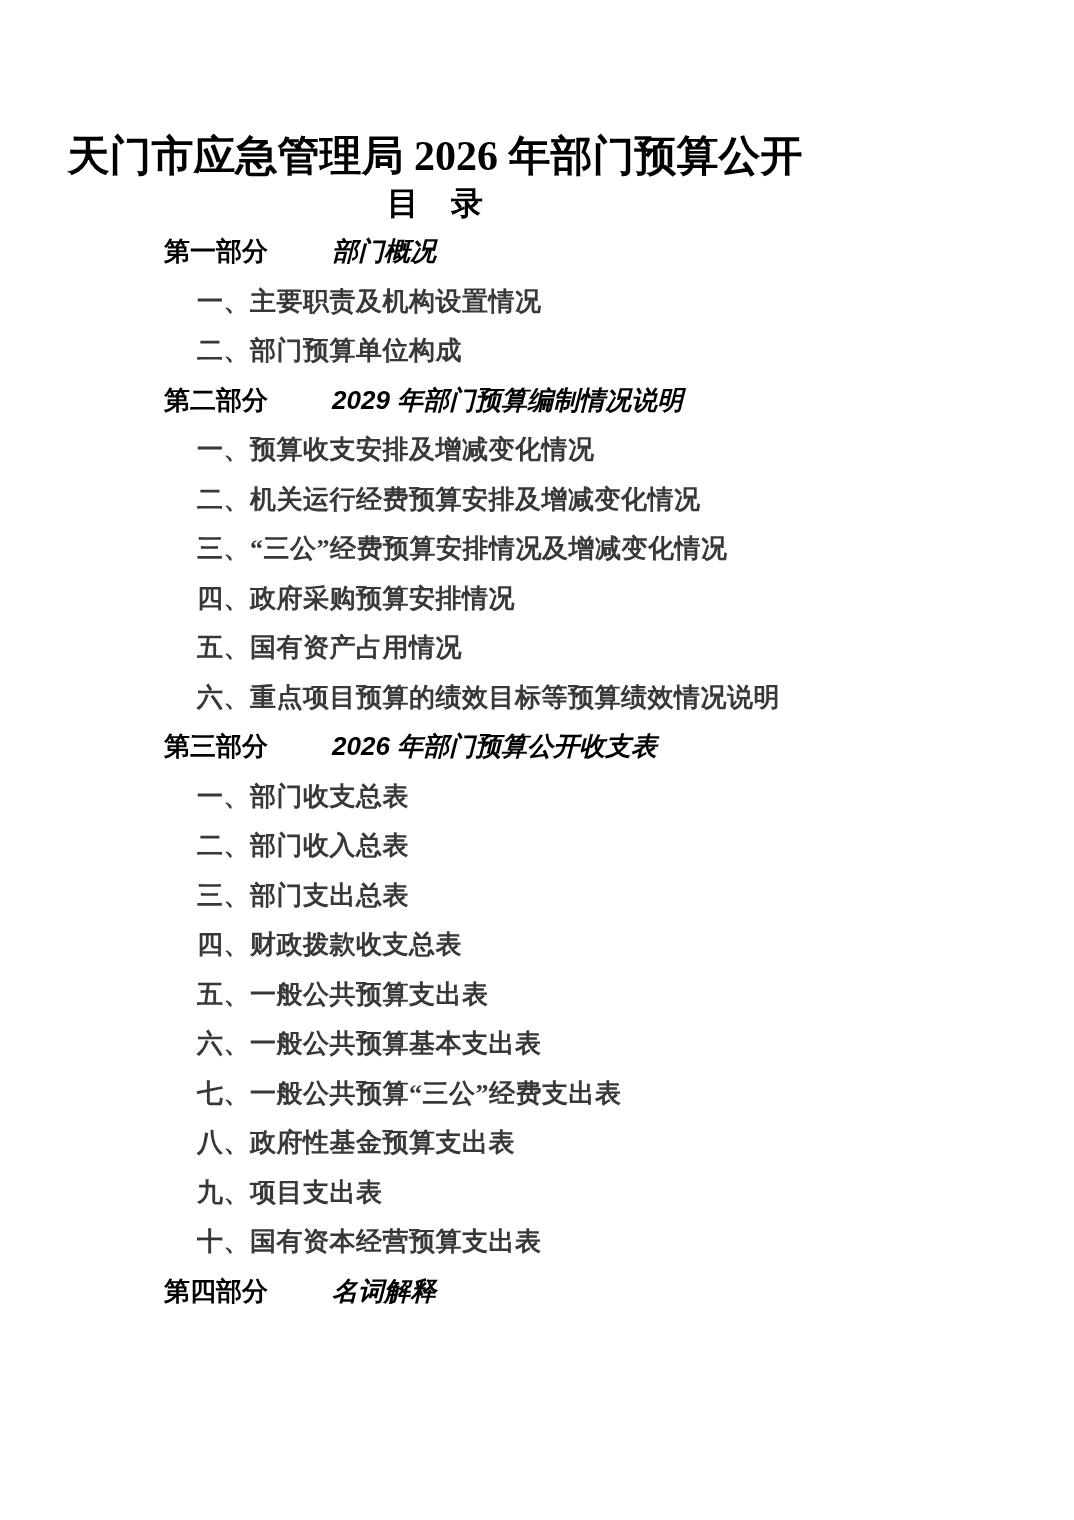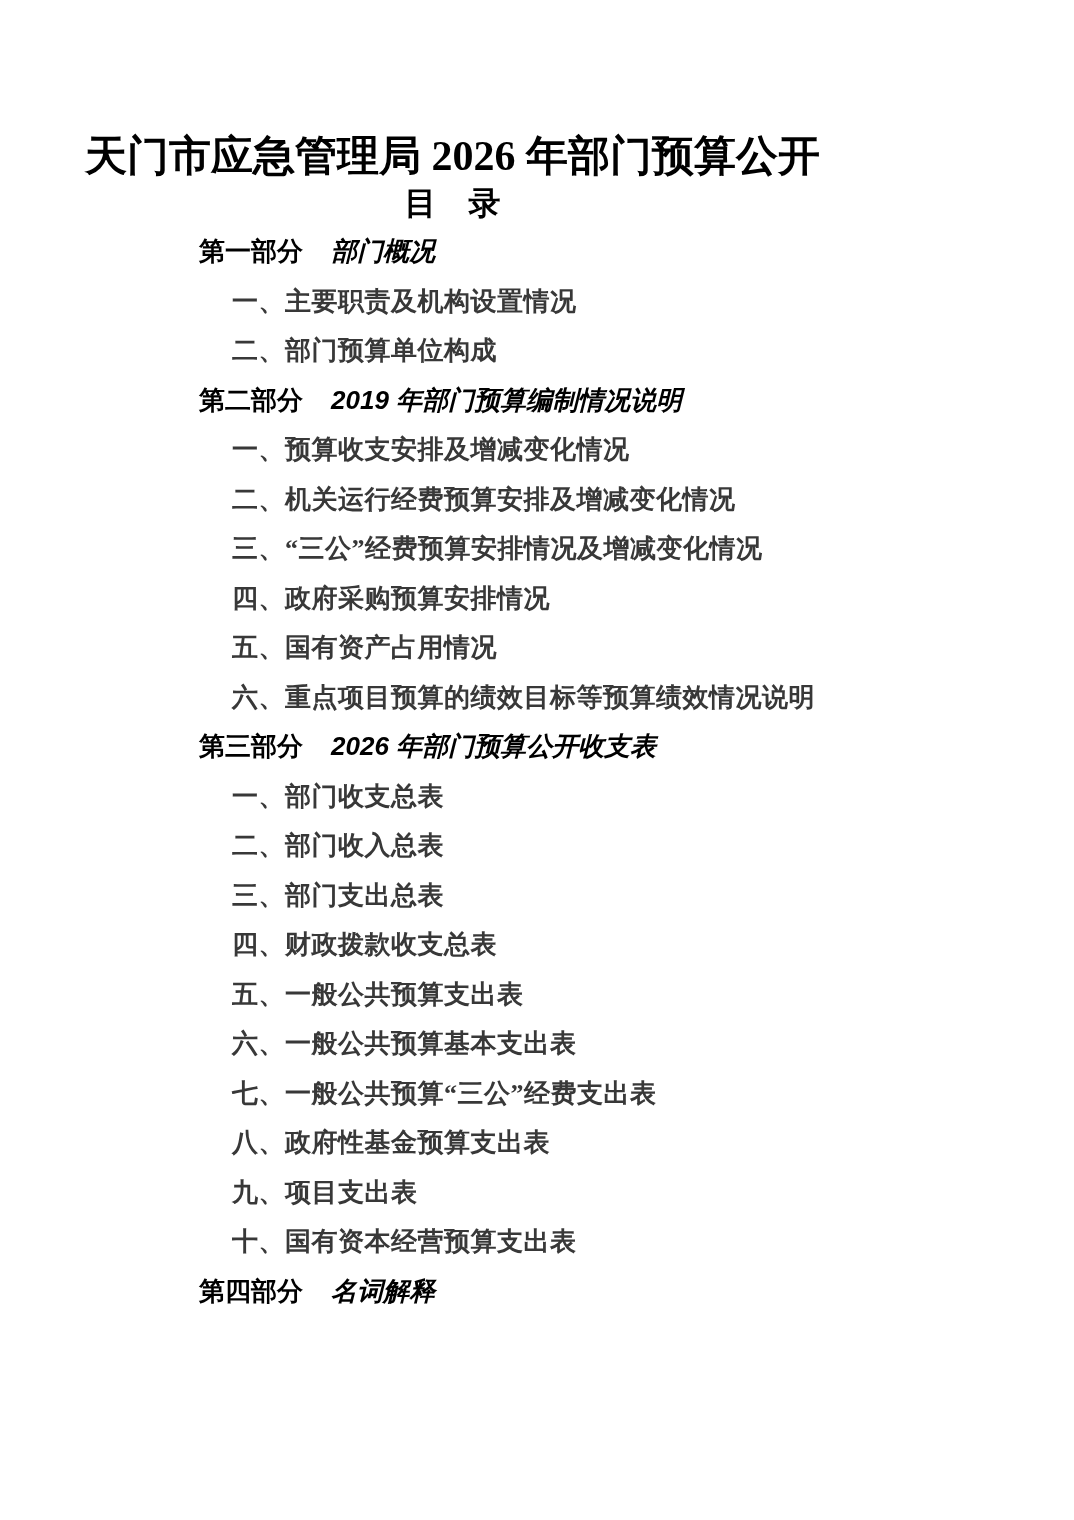--- a/index.html
+++ b/index.html
@@ -8,21 +8,20 @@
     background: #ffffff;
   }
   .page {
     position: relative;
     width: 870px;
     height: 1520px;
     box-sizing: border-box;
     background: #ffffff;
     padding-top: 132px;
     overflow: hidden;
-    padding-left: 35px;
   }
   .doc-title {
     font-family: "Liberation Serif", "DejaVu Serif", serif;
     font-weight: 700;
     font-size: 42px;
     line-height: 48px;
     text-align: center;
     color: #000000;
     white-space: nowrap;
   }
@@ -43,20 +42,21 @@
     display: flex;
     align-items: center;
     white-space: nowrap;
   }
   .toc-line.part {
     padding-left: 164px;
     font-family: "Liberation Sans", "DejaVu Sans", sans-serif;
     font-weight: 700;
     font-size: 26px;
     color: #000000;
+    gap: 36px;
   }
   .part-title {
     margin-left: 28px;
     font-style: italic;
   }
   .toc-line.item {
     padding-left: 197px;
     font-family: "Liberation Serif", "DejaVu Serif", serif;
     font-weight: 700;
     font-size: 26px;
@@ -80,21 +80,21 @@
     </div>
     <div class="toc-line item">
       <span>一、主要职责及机构设置情况</span>
     </div>
     <div class="toc-line item">
       <span>二、部门预算单位构成</span>
     </div>
 
     <div class="toc-line part">
       <span class="part-label">第二部分</span>
-      <span class="part-title">2019 年部门预算编制情况说明</span>
+      <span class="part-title">2029 年部门预算编制情况说明</span>
     </div>
     <div class="toc-line item">
       <span>一、预算收支安排及增减变化情况</span>
     </div>
     <div class="toc-line item">
       <span>二、机关运行经费预算安排及增减变化情况</span>
     </div>
     <div class="toc-line item">
       <span>三、“三公”经费预算安排情况及增减变化情况</span>
     </div>

